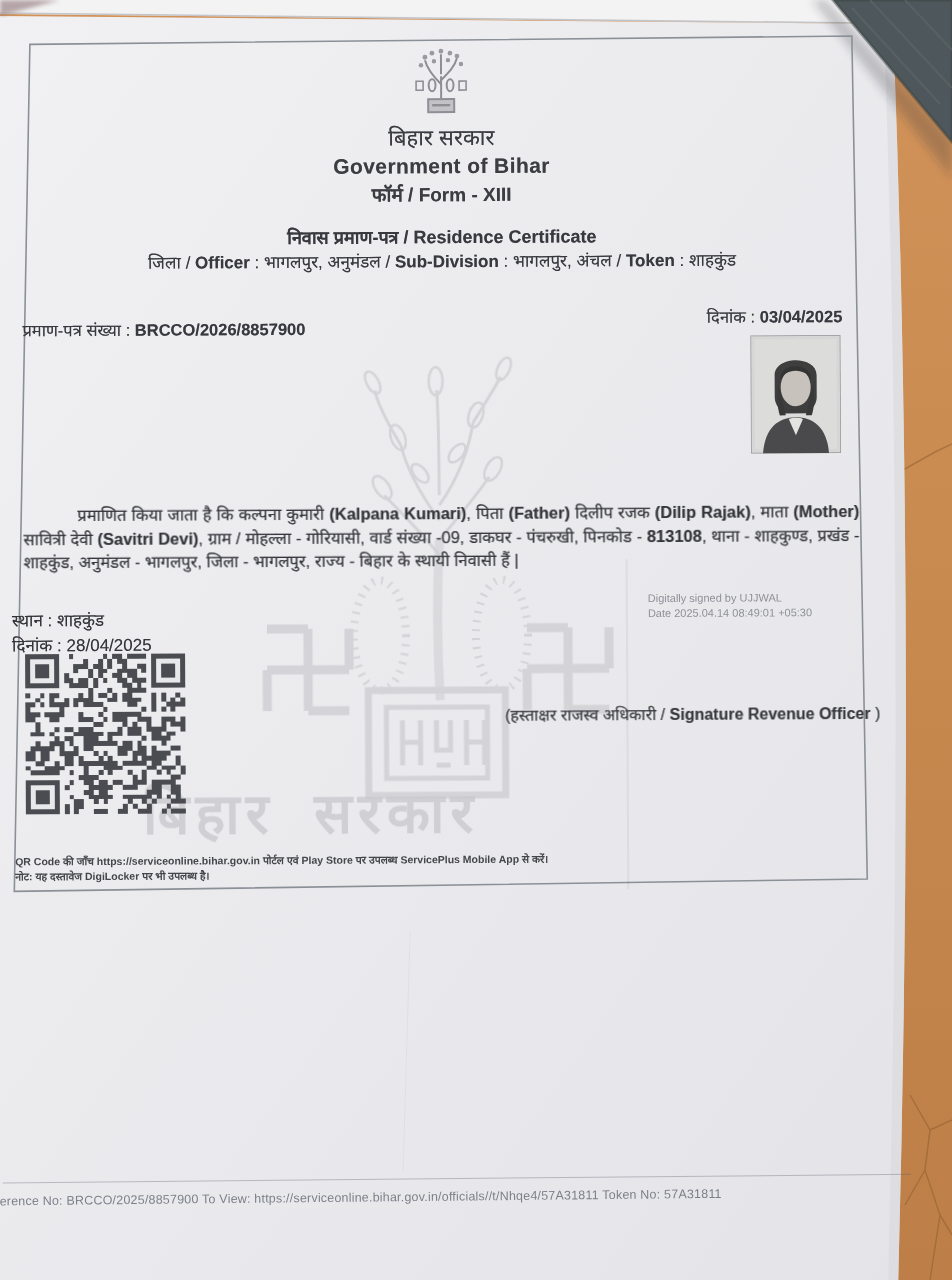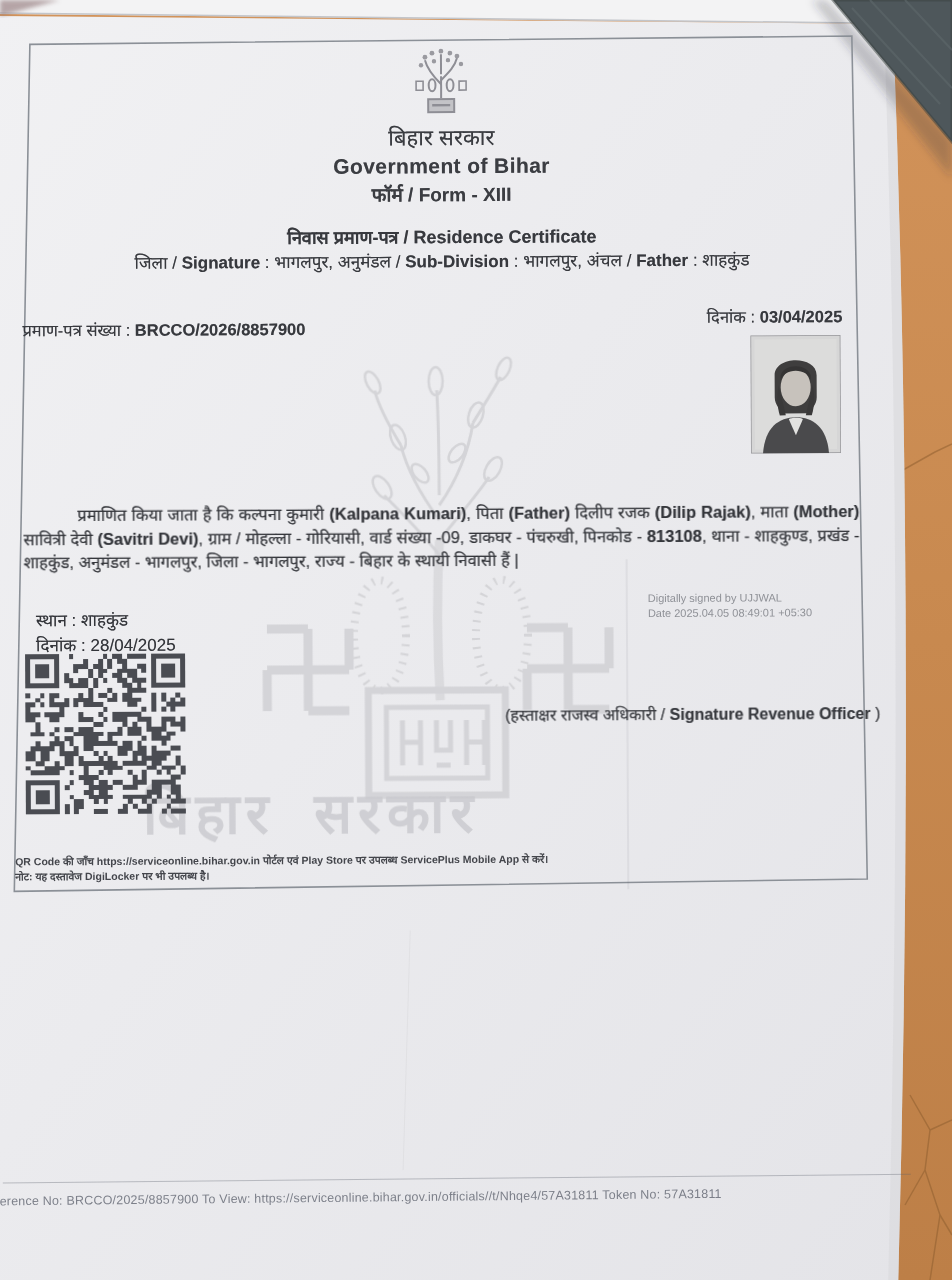--- a/index.html
+++ b/index.html
@@ -157,21 +157,21 @@
           <rect x="58" y="37" width="7" height="9" stroke-width="1.6"></rect>
           <rect x="27" y="55" width="26" height="13" fill="#c3c3c7" stroke="#8e8e95"></rect>
           <path d="M31,61 h18" stroke-width="2.4"></path>
         </g>
       </svg>
       <div class="hdr-org-hi soft">बिहार सरकार</div>
       <div class="hdr-org-en soft">Government of Bihar</div>
       <div class="hdr-form soft">फॉर्म / Form - XIII</div>
       <div style="height:17px"></div>
       <div class="doc-title soft">निवास प्रमाण-पत्र / Residence Certificate</div>
-      <div class="district soft"><span>जिला / </span><span class="b">Signature</span><span> : भागलपुर, अनुमंडल / </span><span class="b">Sub-Division</span><span> : भागलपुर, अंचल / </span><span class="b">Father</span><span> : शाहकुंड</span></div>
+      <div class="district soft"><span>जिला / </span><span class="b">Officer</span><span> : भागलपुर, अनुमंडल / </span><span class="b">Sub-Division</span><span> : भागलपुर, अंचल / </span><span class="b">Token</span><span> : शाहकुंड</span></div>
     </div>
 
     <div class="abs meta soft" style="left:24px;top:316px;"><span>प्रमाण-पत्र संख्या : </span><span class="b">BRCCO/2026/8857900</span></div>
     <div class="abs meta soft" style="right:108px;top:306px;"><span>दिनांक : </span><span class="b">03/04/2025</span></div>
 
     <div class="abs" style="left:752px;top:337px;">
       <svg width="90" height="118" viewBox="0 0 90 118">
         <rect x="0" y="0" width="90" height="118" fill="#d6d6d6" stroke="#97979b" stroke-width="1.5"></rect>
         <rect x="4" y="4" width="82" height="110" fill="#dcdcdb"></rect>
         <path d="M24,40 C24,20 66,20 66,40 L66,62 C66,70 60,74 58,78 L32,78 C30,74 24,70 24,62 Z" fill="#3f3e3e"></path>
@@ -179,28 +179,28 @@
         <path d="M30,46 C32,32 58,32 60,46 L60,40 C56,28 34,28 30,40 Z" fill="#353434"></path>
         <path d="M28,50 C26,60 26,70 29,80 L35,80 Z" fill="#3a3939"></path>
         <path d="M62,50 C64,60 64,70 61,80 L55,80 Z" fill="#3a3939"></path>
         <path d="M12,118 C14,92 28,82 45,82 C62,82 76,92 78,118 Z" fill="#4a4a4c"></path>
         <path d="M38,84 L45,100 L52,84 C50,82 40,82 38,84 Z" fill="#e3e3e1"></path>
       </svg>
     </div>
 
     <div class="abs para soft" style="left:24px;top:502px;width:836px;"><span>प्रमाणित किया जाता है कि कल्पना कुमारी </span><span class="b">(Kalpana Kumari)</span><span>, पिता </span><span class="b">(Father)</span><span> दिलीप रजक </span><span class="b">(Dilip Rajak)</span><span>, माता </span><span class="b">(Mother)</span><span> सावित्री देवी </span><span class="b">(Savitri Devi)</span><span>, ग्राम / मोहल्ला - गोरियासी, वार्ड संख्या -09, डाकघर - पंचरुखी, पिनकोड - </span><span class="b">813108</span><span>, थाना - शाहकुण्ड, प्रखंड - शाहकुंड, अनुमंडल - भागलपुर, जिला - भागलपुर, राज्य - बिहार के स्थायी निवासी हैं |</span></div>
 
-    <div class="abs" style="left:36px;top:606px;">
+    <div class="abs" style="left:12px;top:606px;">
       <div class="pd soft">स्थान : शाहकुंड</div>
       <div class="pd soft">दिनांक : 28/04/2025</div>
     </div>
 
     <div class="abs dsig" style="left:648px;top:592px;">
       <div>Digitally signed by UJJWAL</div>
-      <div>Date 2025.04.05 08:49:01 +05:30</div>
+      <div>Date 2025.04.14 08:49:01 +05:30</div>
     </div>
 
     <div class="abs" style="left:25px;top:652px;">
       <svg id="qr-svg" width="160" height="160" viewBox="0 0 33 33" shape-rendering="crispEdges">
           <g fill="#4a4c52">
             <rect x="9" y="0" width="1" height="1"></rect>
             <rect x="16" y="0" width="1" height="1"></rect>
             <rect x="18" y="0" width="1" height="1"></rect>
             <rect x="19" y="0" width="1" height="1"></rect>
             <rect x="21" y="0" width="1" height="1"></rect>

